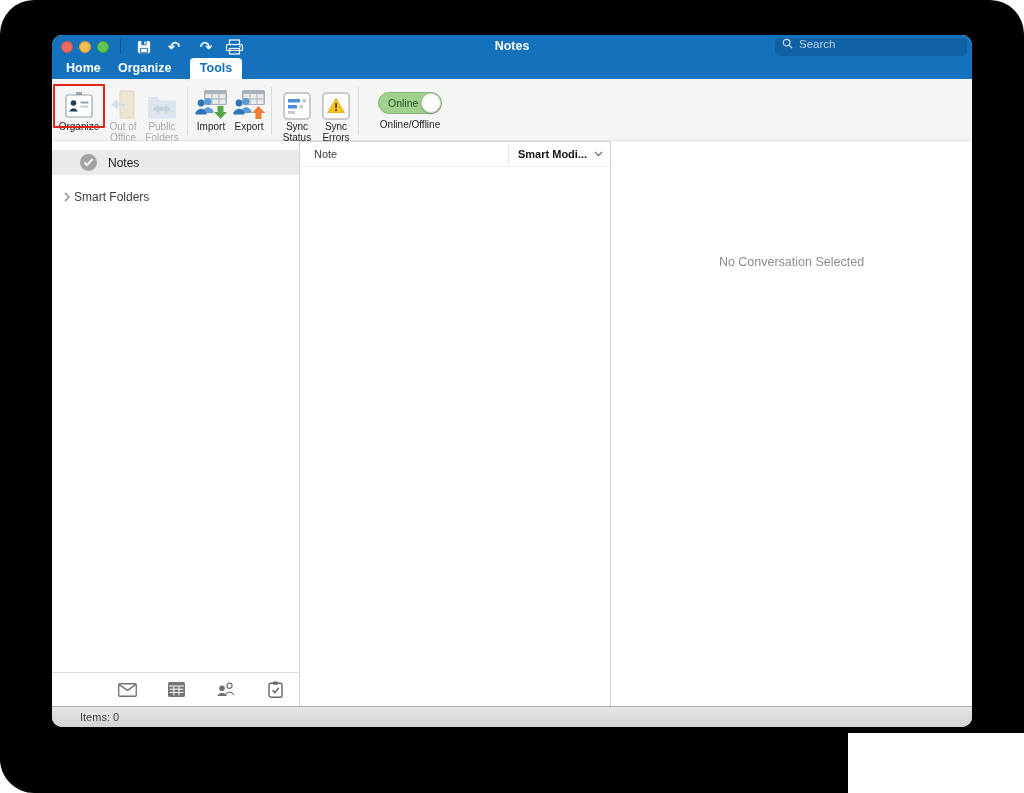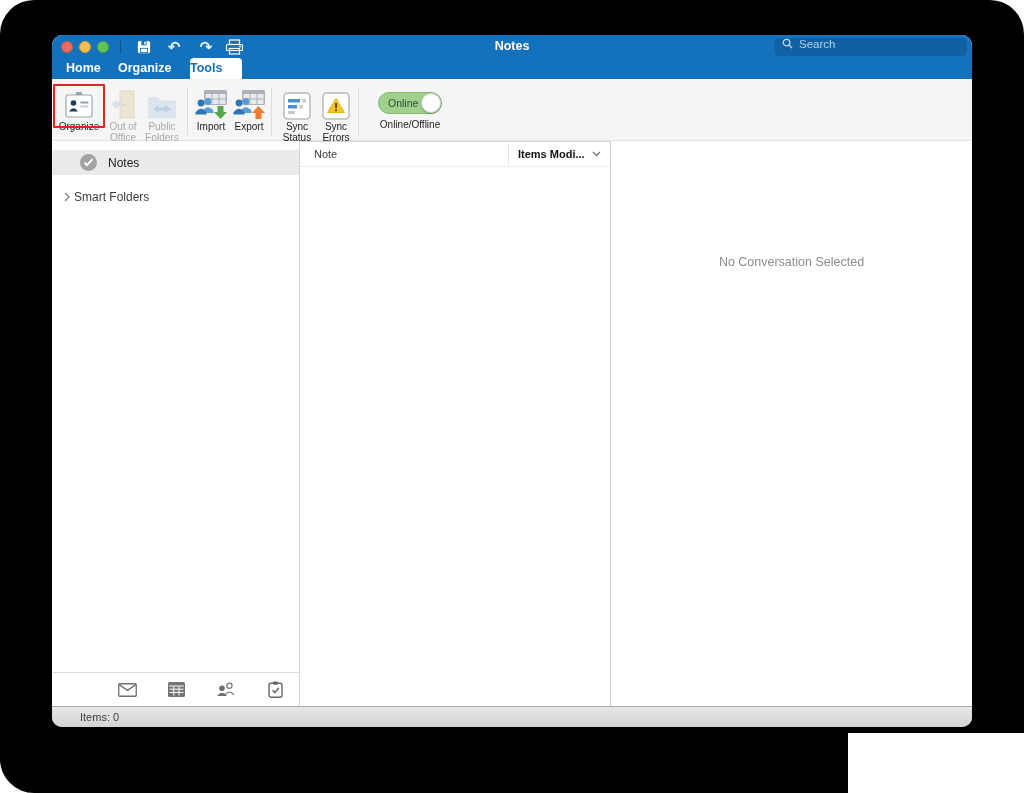--- a/index.html
+++ b/index.html
@@ -23,21 +23,21 @@
   .qicon.glyph{font-size:15px;font-weight:bold;line-height:1;}
   .title{position:absolute;left:0;top:0;width:920px;height:23px;line-height:23px;text-align:center;
     color:#fff;font-size:12.5px;font-weight:bold;}
   .search{position:absolute;left:723px;top:3px;width:192px;height:18px;background:#0f61a3;
     border-radius:4.5px;display:flex;padding-left:7px;box-sizing:border-box;gap:6px;}
   .search .ph{color:#b5d2e8;font-size:11.5px;}
 
   
   .tabrow{position:absolute;left:0;top:23px;width:920px;height:21px;background:#1471bc;}
   .tab{position:absolute;top:0;height:21px;line-height:21px;color:#fff;font-size:12.5px;font-weight:bold;}
-  .tab.active{background:#fff;color:#1270bd;text-align:left;border-radius:4px 4px 0 0;}
+  .tab.active{background:#fff;color:#1270bd;text-align:center;border-radius:4px 4px 0 0;}
   .help-circle{position:absolute;left:870px;top:26px;width:15px;height:15px;border:1.3px solid #fff;
     border-radius:50%;color:#fff;font-size:10px;font-weight:bold;display:flex;align-items:center;
     justify-content:center;box-sizing:border-box;}
   .collapse{position:absolute;left:894px;top:30px;}
 
   
   .ribbon{position:absolute;left:0;top:44px;width:920px;height:62px;background:#f5f5f6;
     border-bottom:1px solid #e2e2e2;box-sizing:border-box;}
   .rbtn{position:absolute;top:7px;height:52px;text-align:center;}
   .rbtn .ric{height:34px;display:flex;align-items:flex-end;justify-content:center;}
@@ -344,21 +344,21 @@
               <path d="M.5 9.5 h6.5 v6.5 z" fill="#9fc9f0"></path>
             </svg>
           </span>
         </div>
       </div>
 
       <div class="middle">
         <div class="list-header">
           <span class="col-note">Note</span>
           <span class="sort-group">
-            <span class="slbl">Items Modi...</span>
+            <span class="slbl">Smart Modi...</span>
             <svg width="9" height="6" viewBox="0 0 9 6">
               <polyline points="1,1 4.5,4.5 8,1" fill="none" stroke="#777" stroke-width="1.3"></polyline>
             </svg>
           </span>
         </div>
       </div>
 
       <div class="rightpane">
         <div class="empty-msg">No Conversation Selected</div>
       </div>

